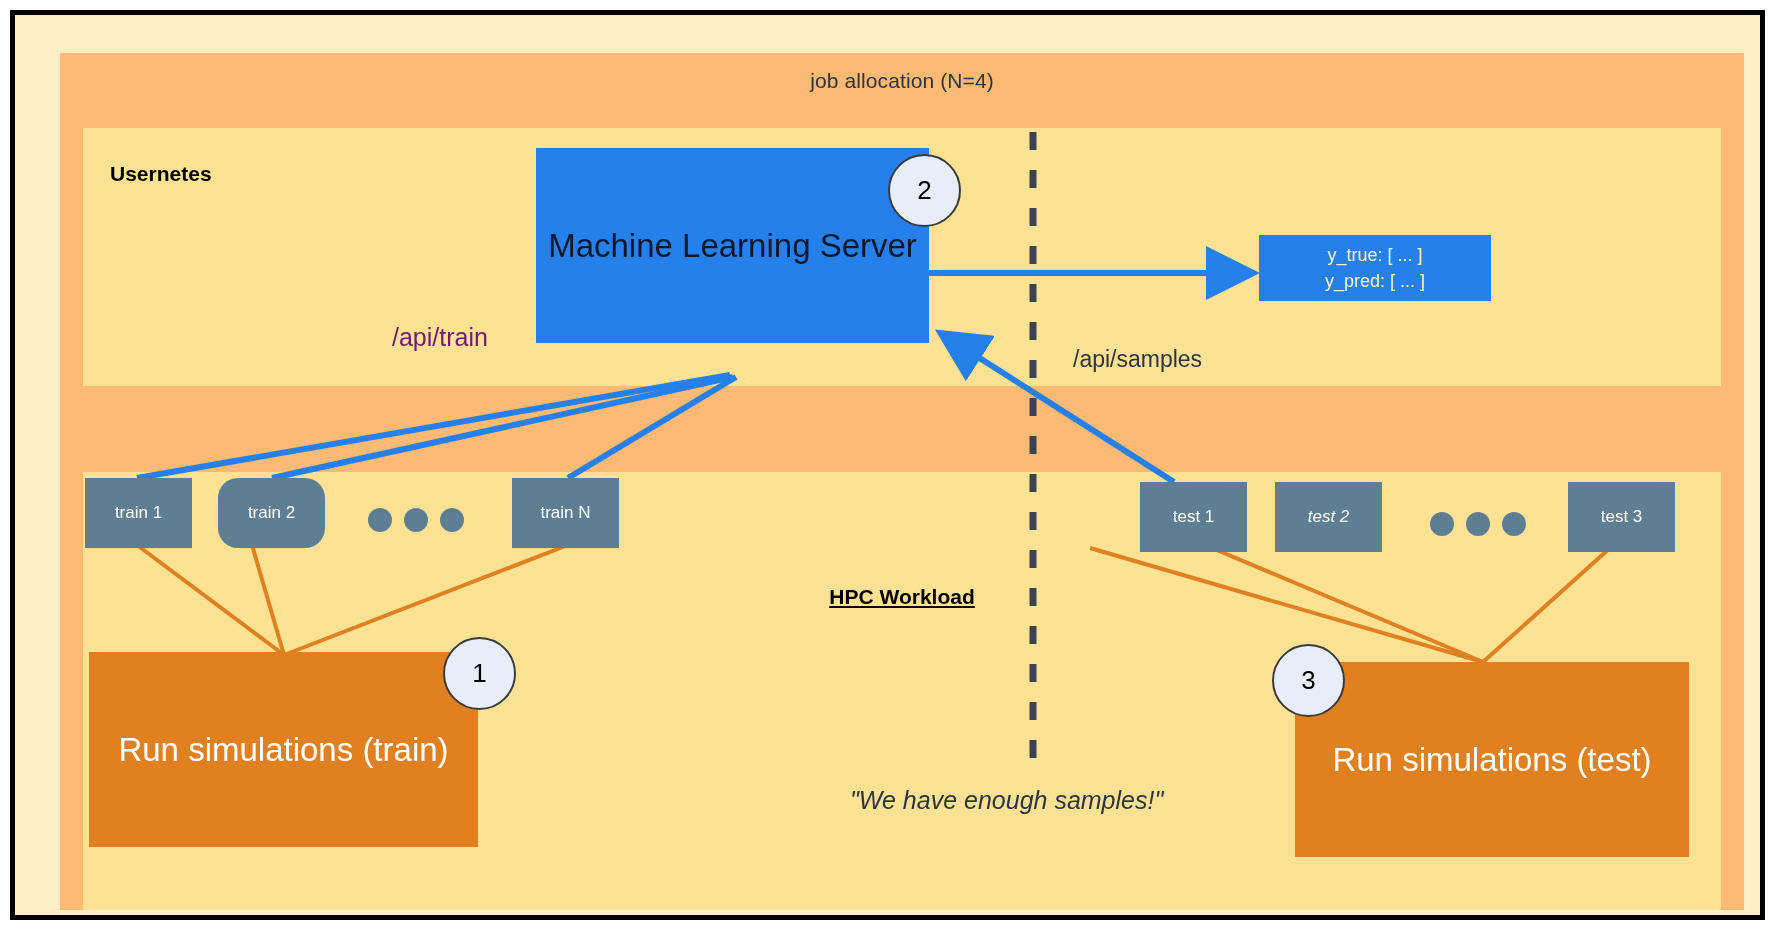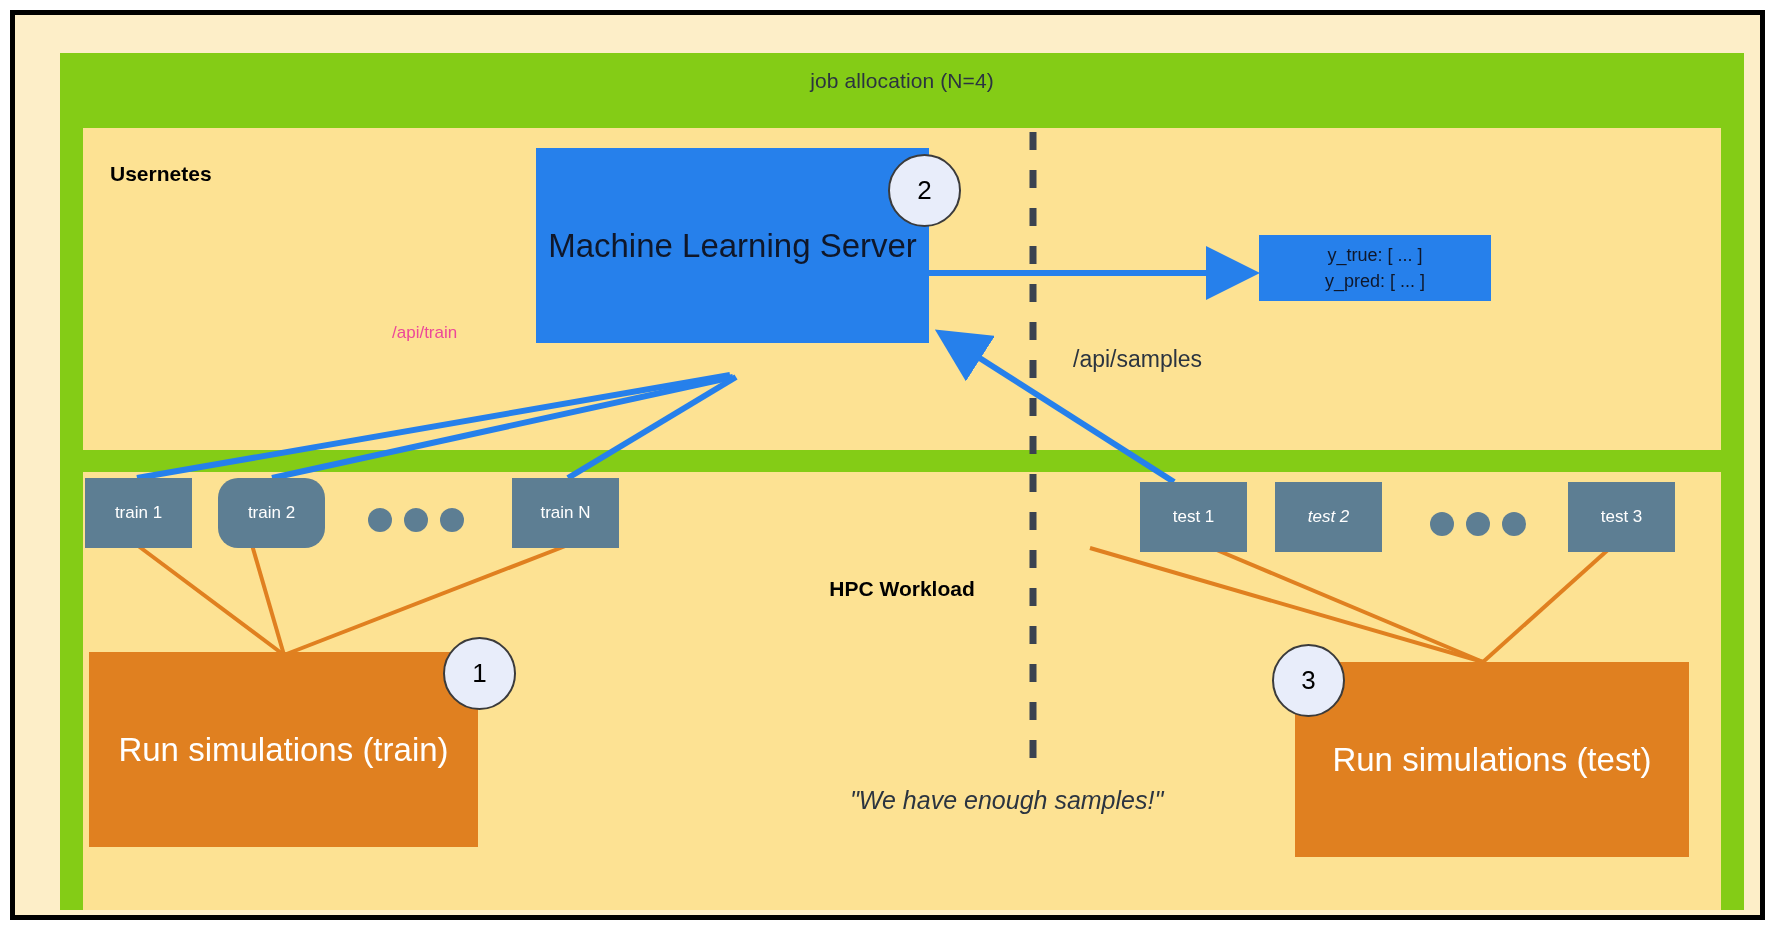--- a/index.html
+++ b/index.html
@@ -19,36 +19,36 @@
     left:10px; top:10px;
     width:1755px; height:910px;
     background:#fdeec8;
     border:5px solid #000000;
     box-sizing:border-box;
   }
   .frame-alloc{
     position:absolute;
     left:45px; top:38px;
     width:1684px; height:857px;
-    background:#84cc16;
+    background:#fdba74;
     box-sizing:border-box;
   }
   .alloc-title{
     position:absolute;
     left:0; top:16px;
     width:1684px;
     text-align:center;
     font-size:21px;
     color:#2b3440;
     letter-spacing:.1px;
   }
   .frame-usernetes{
     position:absolute;
     left:23px; top:75px;
-    width:1638px; height:322px;
+    width:1638px; height:258px;
     background:#fde293;
   }
   .usernetes-title{
     position:absolute;
     left:27px; top:34px;
     font-size:21px;
     font-weight:bold;
     color:#000000;
   }
   .frame-hpc{
@@ -77,30 +77,30 @@
     display:flex; align-items:center; justify-content:center;
     text-align:center;
     font-size:33px;
     line-height:1.2;
   }
   .yvals{
     position:absolute;
     left:1259px; top:235px;
     width:232px; height:66px;
     background:#2680eb;
-    color:#0f172a;
+    color:#fef9c3;
     display:flex; flex-direction:column;
     align-items:center; justify-content:center;
     font-size:18px; line-height:1.45;
   }
 
   .api-train{
     position:absolute;
     left:392px; top:323px;
-    font-size:17px; color:#ec4899;
+    font-size:25px; color:#701a75;
   }
   .api-predict{
     position:absolute;
     left:1073px; top:346px;
     font-size:23px; color:#2b3440;
   }
 
   .node{
     position:absolute;
     width:107px; height:70px;
@@ -165,21 +165,21 @@
   <div class="frame-outer">
 
     <div class="frame-alloc">
       <div class="alloc-title">job allocation (N=4)</div>
 
       <div class="frame-usernetes">
         <div class="usernetes-title">Usernetes</div>
       </div>
 
       <div class="frame-hpc">
-        <div class="hpc-title" style="top:105px;">HPC Workload</div>
+        <div class="hpc-title" style="top:113px;text-decoration:underline;">HPC Workload</div>
       </div>
     </div>
   </div>
 
   <svg class="overlay" viewBox="0 0 1783 934" preserveAspectRatio="none">
     <defs>
       <marker id="arrowBlue" markerWidth="9" markerHeight="9" refX="7" refY="4.5" orient="auto">
         <path d="M0,0 L9,4.5 L0,9 z" fill="#2680eb"></path>
       </marker>
     </defs>

